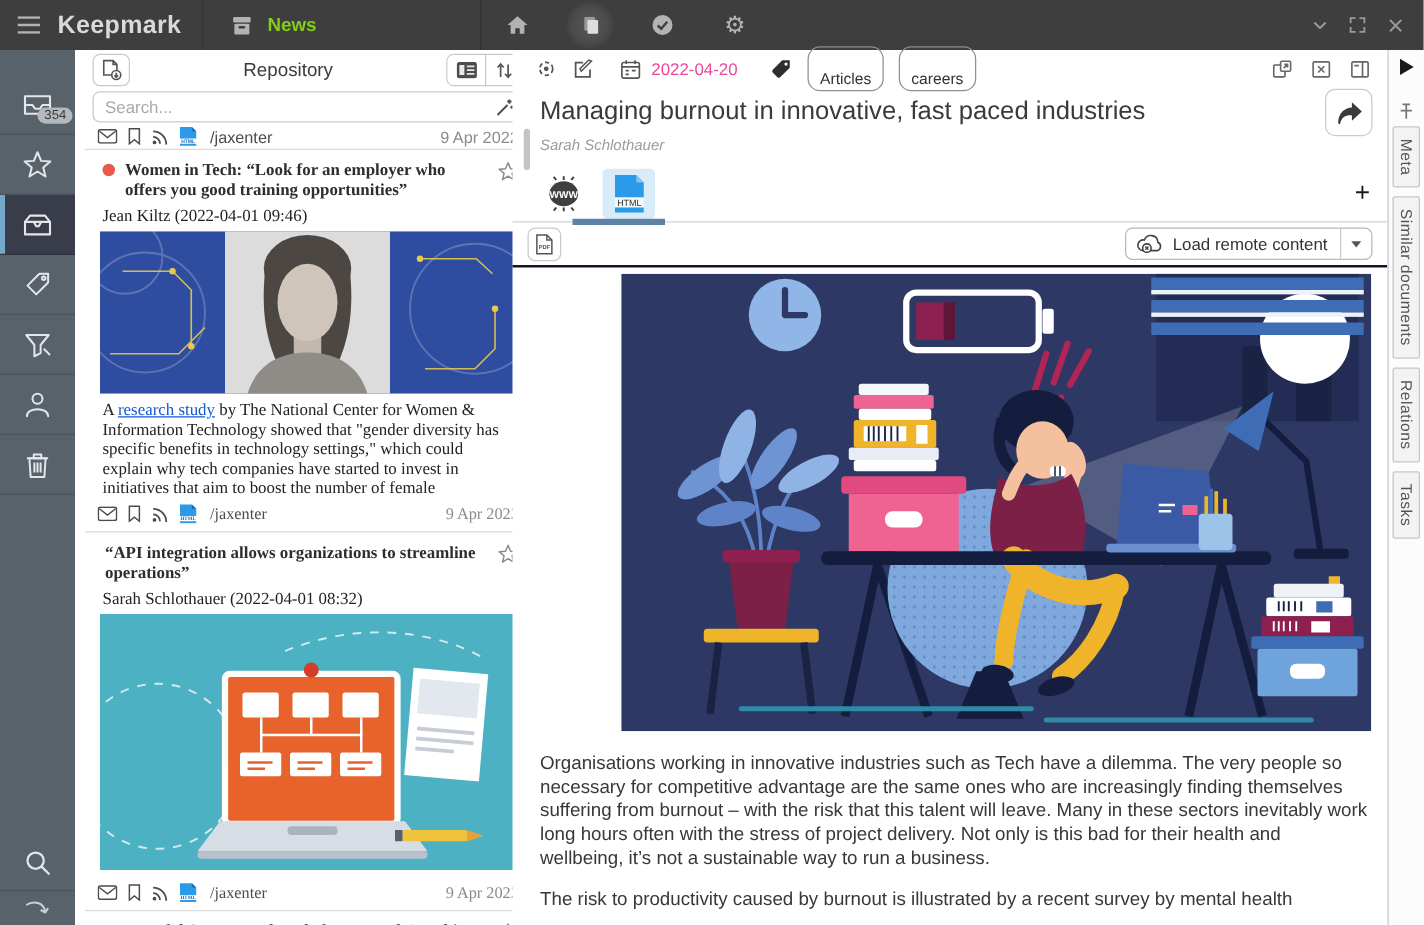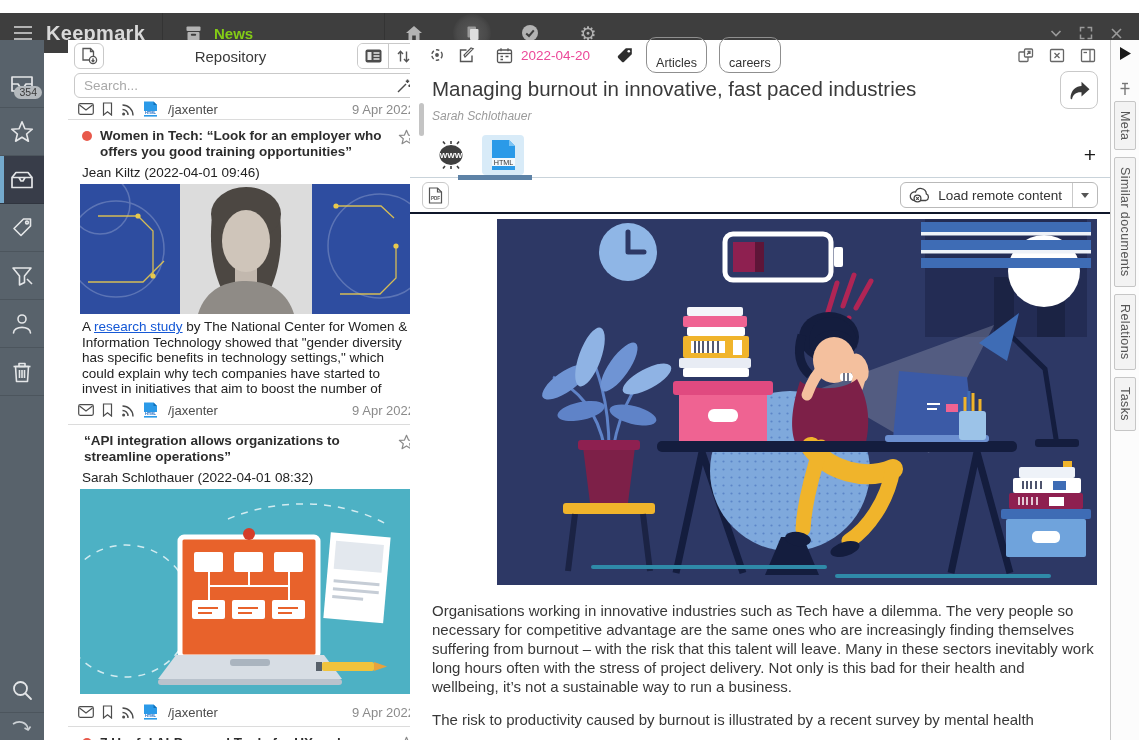--- a/index.html
+++ b/index.html
@@ -1,38 +1,38 @@
 <!DOCTYPE html>
 <html><head>
 <meta charset="utf-8">
 <style>
   * { margin:0; padding:0; box-sizing:border-box; }
   html,body { width:1139px; height:740px; overflow:hidden; background:#fff;
     font-family:"Liberation Sans", sans-serif; }
   .app { position:relative; width:1139px; height:740px; overflow:hidden; }
 
   
-  .topbar { position:absolute; top:13px; left:0; width:1139px; height:40px;
+  .topbar { position:absolute; top:0; left:0; width:1139px; height:40px;
     background:#3e3e3e; display:flex; align-items:center; color:#c9c9c9; }
   .tb-left { width:162px; height:100%; display:flex; align-items:center; gap:14px; padding-left:14px; }
   .logo { font-size:20px; font-weight:bold; color:#d9d9d9; letter-spacing:.3px; }
   .tb-news { width:223px; height:100%; display:flex; align-items:center; gap:12px; padding-left:22px;
     border-left:1px solid #343434; border-right:1px solid #343434; }
   .tb-news span { font-size:15px; color:#84cc16;font-weight:bold; }
   .tb-iconbtn { width:58px; height:40px; display:flex; align-items:center; justify-content:center; position:relative; }
   .tb-iconbtn.hl::before { content:""; position:absolute; width:38px; height:38px; border-radius:50%;
     background:radial-gradient(circle,#585858 0%, #4a4a4a 55%, #3e3e3e 75%); }
   .tb-iconbtn > * { position:relative; }
   .gear-glyph { font-size:19px; color:#b3b3b3; line-height:1; }
   .winctl { margin-left:auto; display:flex; height:100%; }
   .winbtn { width:30px; height:40px; display:flex; align-items:center; justify-content:center; }
   .winctl .pad { width:8px; }
 
   
-  .rail { position:absolute; top:40px; left:0; width:44px; height:700px; background:#58626b;
+  .rail { position:absolute; top:40px; left:0; width:60px; height:700px; background:#58626b;
     display:flex; flex-direction:column; overflow:hidden; }
   .rail-spacer-top { height:20px; }
   .rail-item { height:48px; flex:none; display:flex; align-items:center; justify-content:center;
     position:relative; border-bottom:1px solid rgba(0,0,0,.13); }
   .rail-item.sel { background:#383d49; }
   .rail-item.sel::before { content:""; position:absolute; left:0; top:0; bottom:0; width:4px; background:#74a9cc; }
   .rail-badge { position:absolute; right:2px; top:26px; background:#b4b9bd; color:#3a3a3a;
     font-size:10.5px; line-height:13px; padding:0 5px; border-radius:7px; }
   .rail-flex { flex:1; }
   .rail-bottom { height:44px; flex:none; display:flex; align-items:center; justify-content:center; }
@@ -54,21 +54,21 @@
   .lp-search input { width:100%; height:25px; border:1px solid #c9c9c9; border-radius:6px;
     padding:0 30px 0 9px; font-size:13.5px; color:#333; outline:none; font-family:inherit; }
   .lp-search input::placeholder { color:#a9a9a9; }
   .wand { position:absolute; right:7px; top:5px; }
   .lp-scroll { flex:1; overflow:hidden; position:relative; }
   .scroll-thumb { position:absolute; right:1px; top:2px; width:5px; height:33px; background:#c4c4c4; border-radius:3px; z-index:5; }
   .ifoot { height:16px; display:flex; align-items:center; gap:8px; padding:0 10px; font-size:13px; color:#4c4c4c; }
   .ifoot .src { margin-left:2px; }
   .ifoot .fdate { margin-left:auto; color:#8b8b8b; }
   .hdiv { border-top:1px solid #dcdcdc; margin-top:2px; }
-  .item { padding:8px 8px 0; }
+  .item { padding:8px 8px 0;font-family:Liberation Serif, serif; }
   .item-head { display:flex; align-items:flex-start; padding:0 2px 0 6px; }
   .dot { width:10px; height:10px; border-radius:50%; background:#e8594b; margin:3px 8px 0 0; flex:none; }
   .ititle { flex:1; font-weight:bold; font-size:13.5px; line-height:15.5px; color:#2d2d2d; }
   .istar { flex:none; margin-left:8px; margin-top:1px; }
   .iauthor { font-size:13.5px; color:#222; padding:6px 6px 2px; }
   .ithumb { margin:2px 4px; }
   .ithumb svg { display:block; }
   .iexcerpt { font-size:13.5px; line-height:15.6px; color:#222; padding:3px 6px 0; max-height:78px; overflow:hidden; }
   .iexcerpt a { color:#1558d6; text-decoration:underline; }
   .item .ifoot { padding:8px 2px 0 2px; height:24px; }

